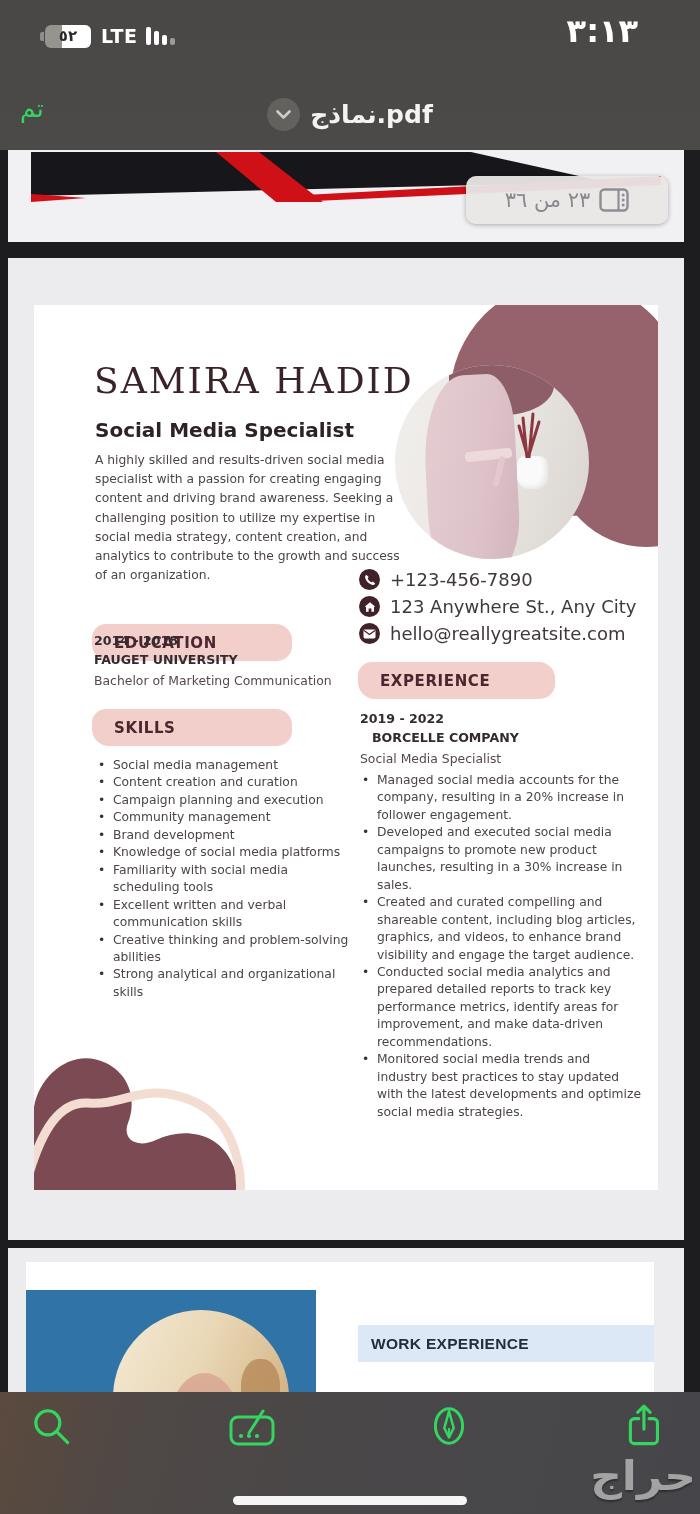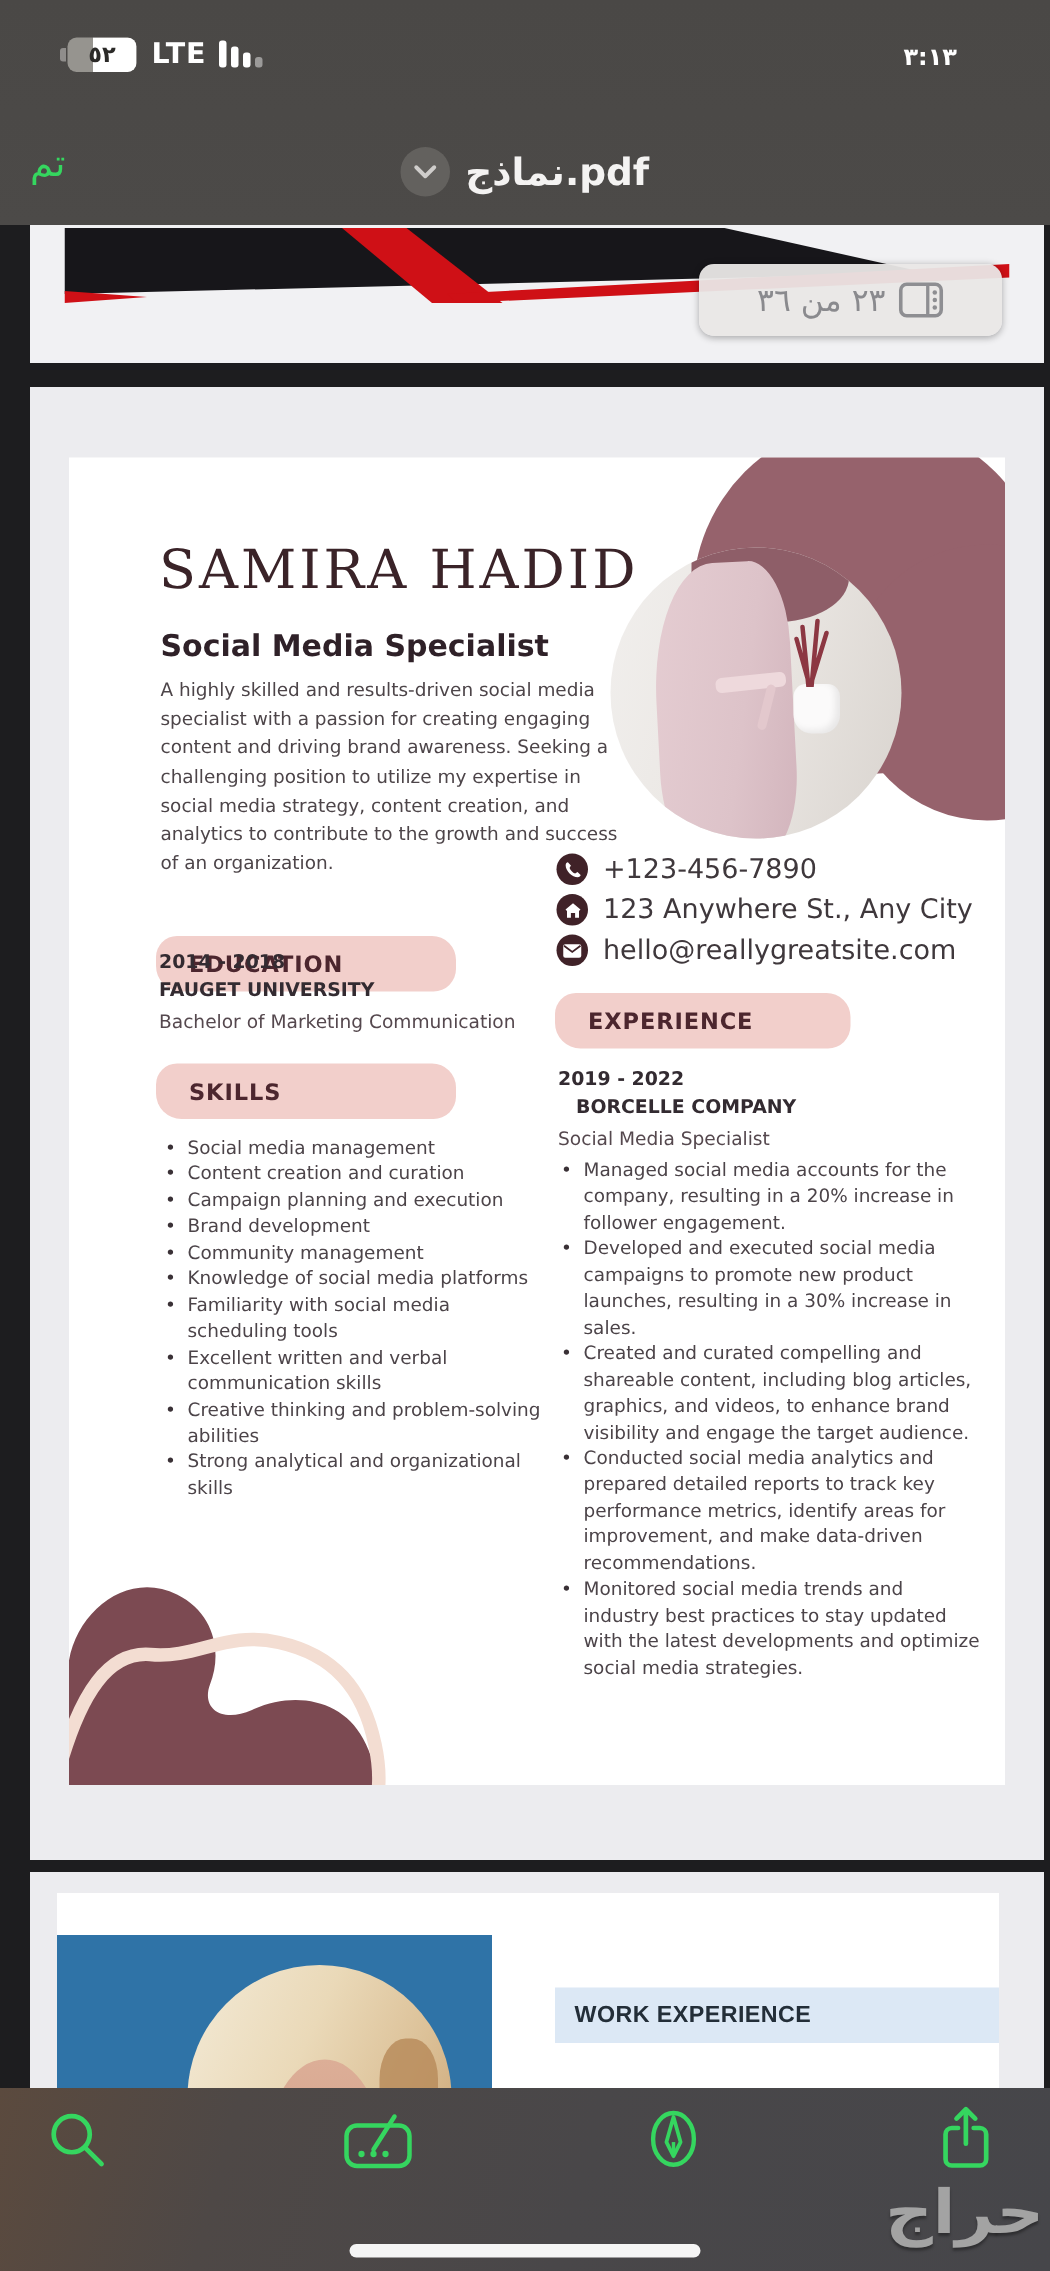--- a/index.html
+++ b/index.html
@@ -14,33 +14,33 @@
   .battery { display:flex; align-items:center; }
   .battery-cap { width:4px; height:9px; background:#8f8d8b; border-radius:2px 0 0 2px; margin-right:1px; }
   .battery-body { width:46px; height:23px; border-radius:6px; overflow:hidden; position:relative;
     background:#96948f; display:flex; align-items:center; justify-content:center; }
   .battery-fill { position:absolute; right:0; top:0; width:62%; height:100%; background:#ffffff; }
   .battery-pct { position:relative; z-index:2; color:#2b2a28; font-size:15px; font-weight:bold; }
   .lte { color:#ffffff; font-size:19px; font-weight:bold; letter-spacing:.5px; margin:0 9px 0 10px; }
   .signal { display:flex; align-items:flex-end; height:18px; }
   .signal b { display:block; width:5px; border-radius:2px; background:#ffffff; margin-right:3px; }
   .sb1{height:18px;} .sb2{height:14px;} .sb3{height:10px;} .sb4{height:7px; opacity:.45;}
-  .status-time { position:absolute; right:62px; top:28px; color:#ffffff; font-size:16px; font-weight:bold; }
+  .status-time { position:absolute; right:62px; top:12px; color:#ffffff; font-size:32px; font-weight:bold; }
 
   .done-btn { position:absolute; left:20px; top:94px; background:none; border:none;
     color:#35d65f; font-size:25px; font-family:"DejaVu Sans",sans-serif; cursor:pointer; }
   .title-wrap { position:absolute; left:0; top:94px; width:700px; height:40px;
     display:flex; align-items:center; justify-content:center; gap:10px; }
   .chev-btn { width:33px; height:33px; border-radius:50%; border:none; cursor:pointer;
     background:rgba(128,126,123,.45); display:flex; align-items:center; justify-content:center; }
   .doc-title { color:#f4f3f2; font-size:25px; font-weight:bold; }
 
   
   .viewer { position:absolute; left:0; top:150px; width:700px; height:1242px; background:#1d1d1f;text-decoration:underline; }
-  .page { position:absolute; left:20px; width:676px; background:#ececef; }
+  .page { position:absolute; left:8px; width:676px; background:#ececef; }
   .page-prev { top:0; height:92px; background:#f1f1f3; overflow:hidden; }
   .prev-deco { position:absolute; left:23px; top:2px; }
   .page-current { top:108px; height:982px; }
   .page-next { top:1098px; height:144px; overflow:hidden; }
 
   .page-badge { position:absolute; left:466px; top:26px; width:202px; height:48px;
     background:rgba(233,231,230,.95); border-radius:10px; box-shadow:0 1px 5px rgba(0,0,0,.3);
     display:flex; align-items:center; justify-content:center; gap:9px; cursor:pointer; z-index:5; }
   .badge-text { color:#8a8a8e; font-size:21px; }
 
@@ -205,22 +205,22 @@
         <div class="edu-school t-bold">FAUGET UNIVERSITY</div>
         <div class="edu-degree t-reg">Bachelor of Marketing Communication</div>
 
         <div class="badge-h badge-skl">
           <span>SKILLS</span>
         </div>
         <ul class="skills-list">
             <li>Social media management</li>
             <li>Content creation and curation</li>
             <li>Campaign planning and execution</li>
+            <li>Community management</li>
             <li>Brand development</li>
-            <li>Community management</li>
             <li>Knowledge of social media platforms</li>
             <li>Familiarity with social media scheduling tools</li>
             <li>Excellent written and verbal communication skills</li>
             <li>Creative thinking and problem-solving abilities</li>
             <li>Strong analytical and organizational skills</li>
           </ul>
 
         <div class="contact">
           <div class="c-row">
             <span class="c-ico">

